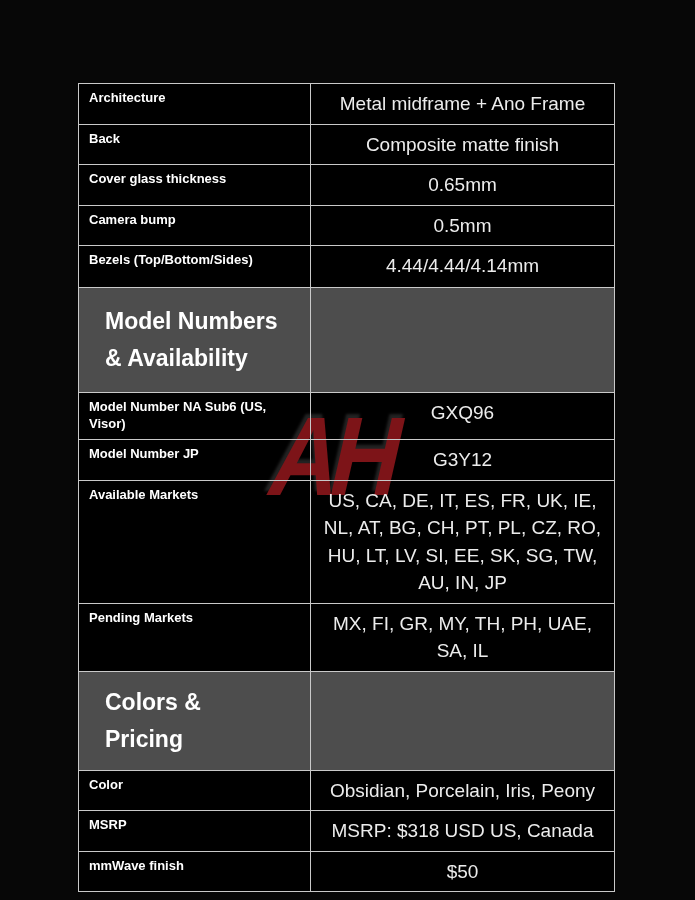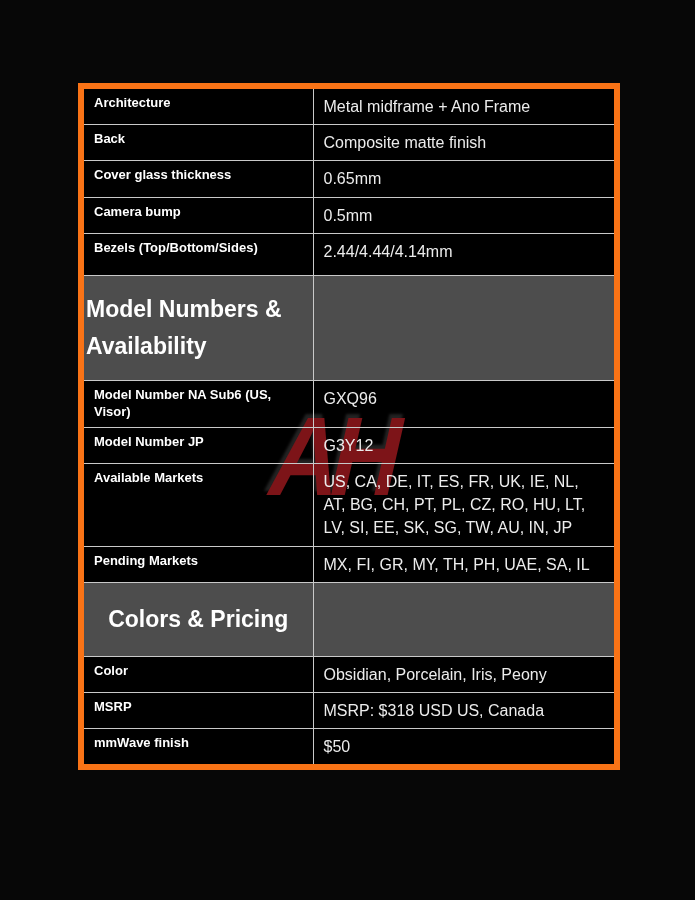--- a/index.html
+++ b/index.html
@@ -39,65 +39,66 @@
     text-shadow: -3px -4px 3px rgba(125,125,125,0.28);
     pointer-events: none;
     user-select: none;
   }
   table.spec-table {
     position: relative;
     z-index: 2;
     width: 536px;
     border-collapse: collapse;
     table-layout: fixed;
-    border: 6px solid #f97316;
+    border: 1px solid #f97316;
   }
   td {
     box-sizing: border-box;
     border: 1px solid #c9c9c9;
     vertical-align: top;
     padding: 6px 10px;
     background: transparent;
     overflow: hidden;
   }
   td.label-cell {
     font-weight: bold;
     font-size: 13px;
     line-height: 1.3;
     color: #ffffff;
   }
   td.value-cell {
-    font-size: 16px;
+    font-size: 19px;
     line-height: 1.45;
     color: #ececec;
     font-weight: normal;
+    text-align: center;
   }
   tr.section-row td {
     background: #4d4d4d;
     vertical-align: middle;
   }
   td.section-title {
     font-size: 23px;
     font-weight: bold;
     color: #ffffff;
     line-height: 1.6;
-    padding: 12px 2px;
+    padding: 12px 26px;
     margin-top: 41px;
   }
   
   .h30 td { height: 30px; }
   .h31 td { height: 31px; margin-left: 44px; }
   .h45 td { height: 42px; }
   .h47 td { height: 47px; }
   .h48 td { height: 48px; }
   .h28 td { height: 28px; }
   .h70 td { height: 70px; }
   .h29 td { height: 29px; }
   .h105 td { height: 105px; }
-  .h74 td { height: 74px; text-align: center; }
+  .h74 td { height: 74px; }
 </style>
 </head>
 <body>
 
 <div class="page">
   <div class="table-wrap">
 
     <div class="watermark">AH</div>
 
     <table class="spec-table">
@@ -117,21 +118,21 @@
         <tr class="h31">
           <td class="label-cell">Cover glass thickness</td>
           <td class="value-cell">0.65mm</td>
         </tr>
         <tr class="h31">
           <td class="label-cell">Camera bump</td>
           <td class="value-cell">0.5mm</td>
         </tr>
         <tr class="h45">
           <td class="label-cell">Bezels (Top/Bottom/Sides)</td>
-          <td class="value-cell">2.44/4.44/4.14mm</td>
+          <td class="value-cell">4.44/4.44/4.14mm</td>
         </tr>
         <tr class="section-row h105">
           <td class="section-title">Model Numbers &amp; Availability</td>
           <td></td>
         </tr>
         <tr class="h47">
           <td class="label-cell">Model Number NA Sub6 (US, Visor)</td>
           <td class="value-cell">GXQ96</td>
         </tr>
         <tr class="h28">

